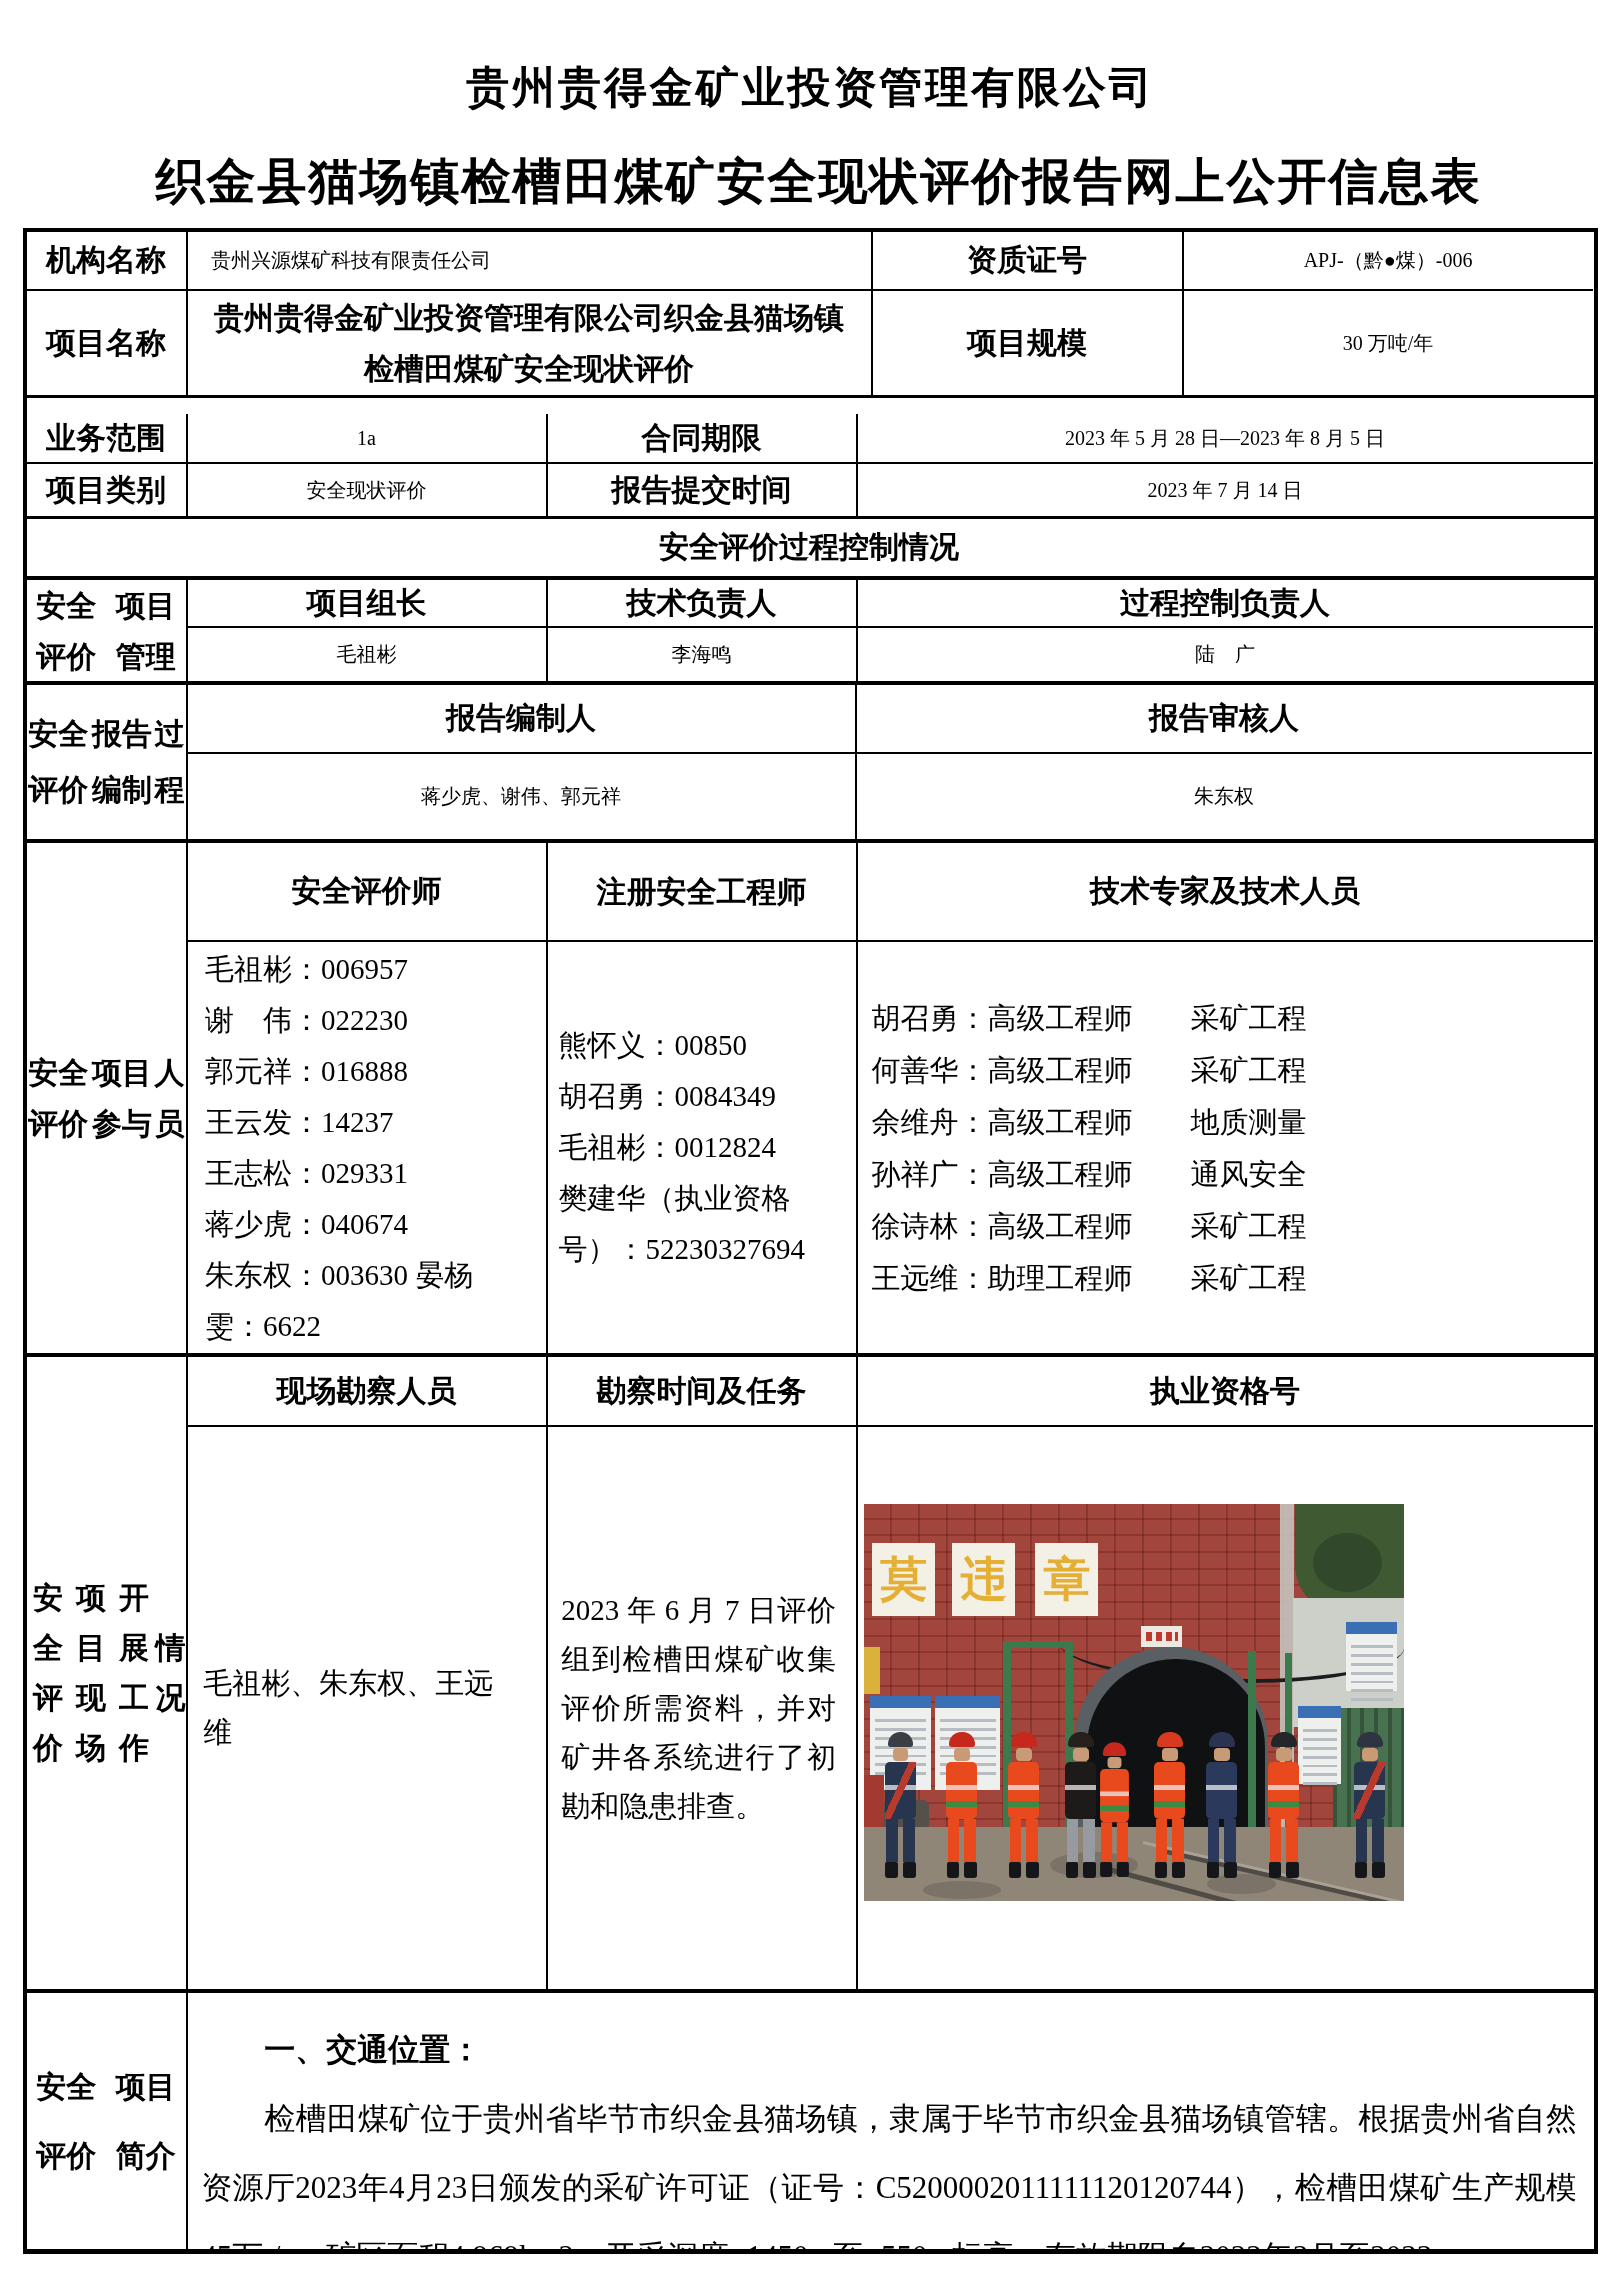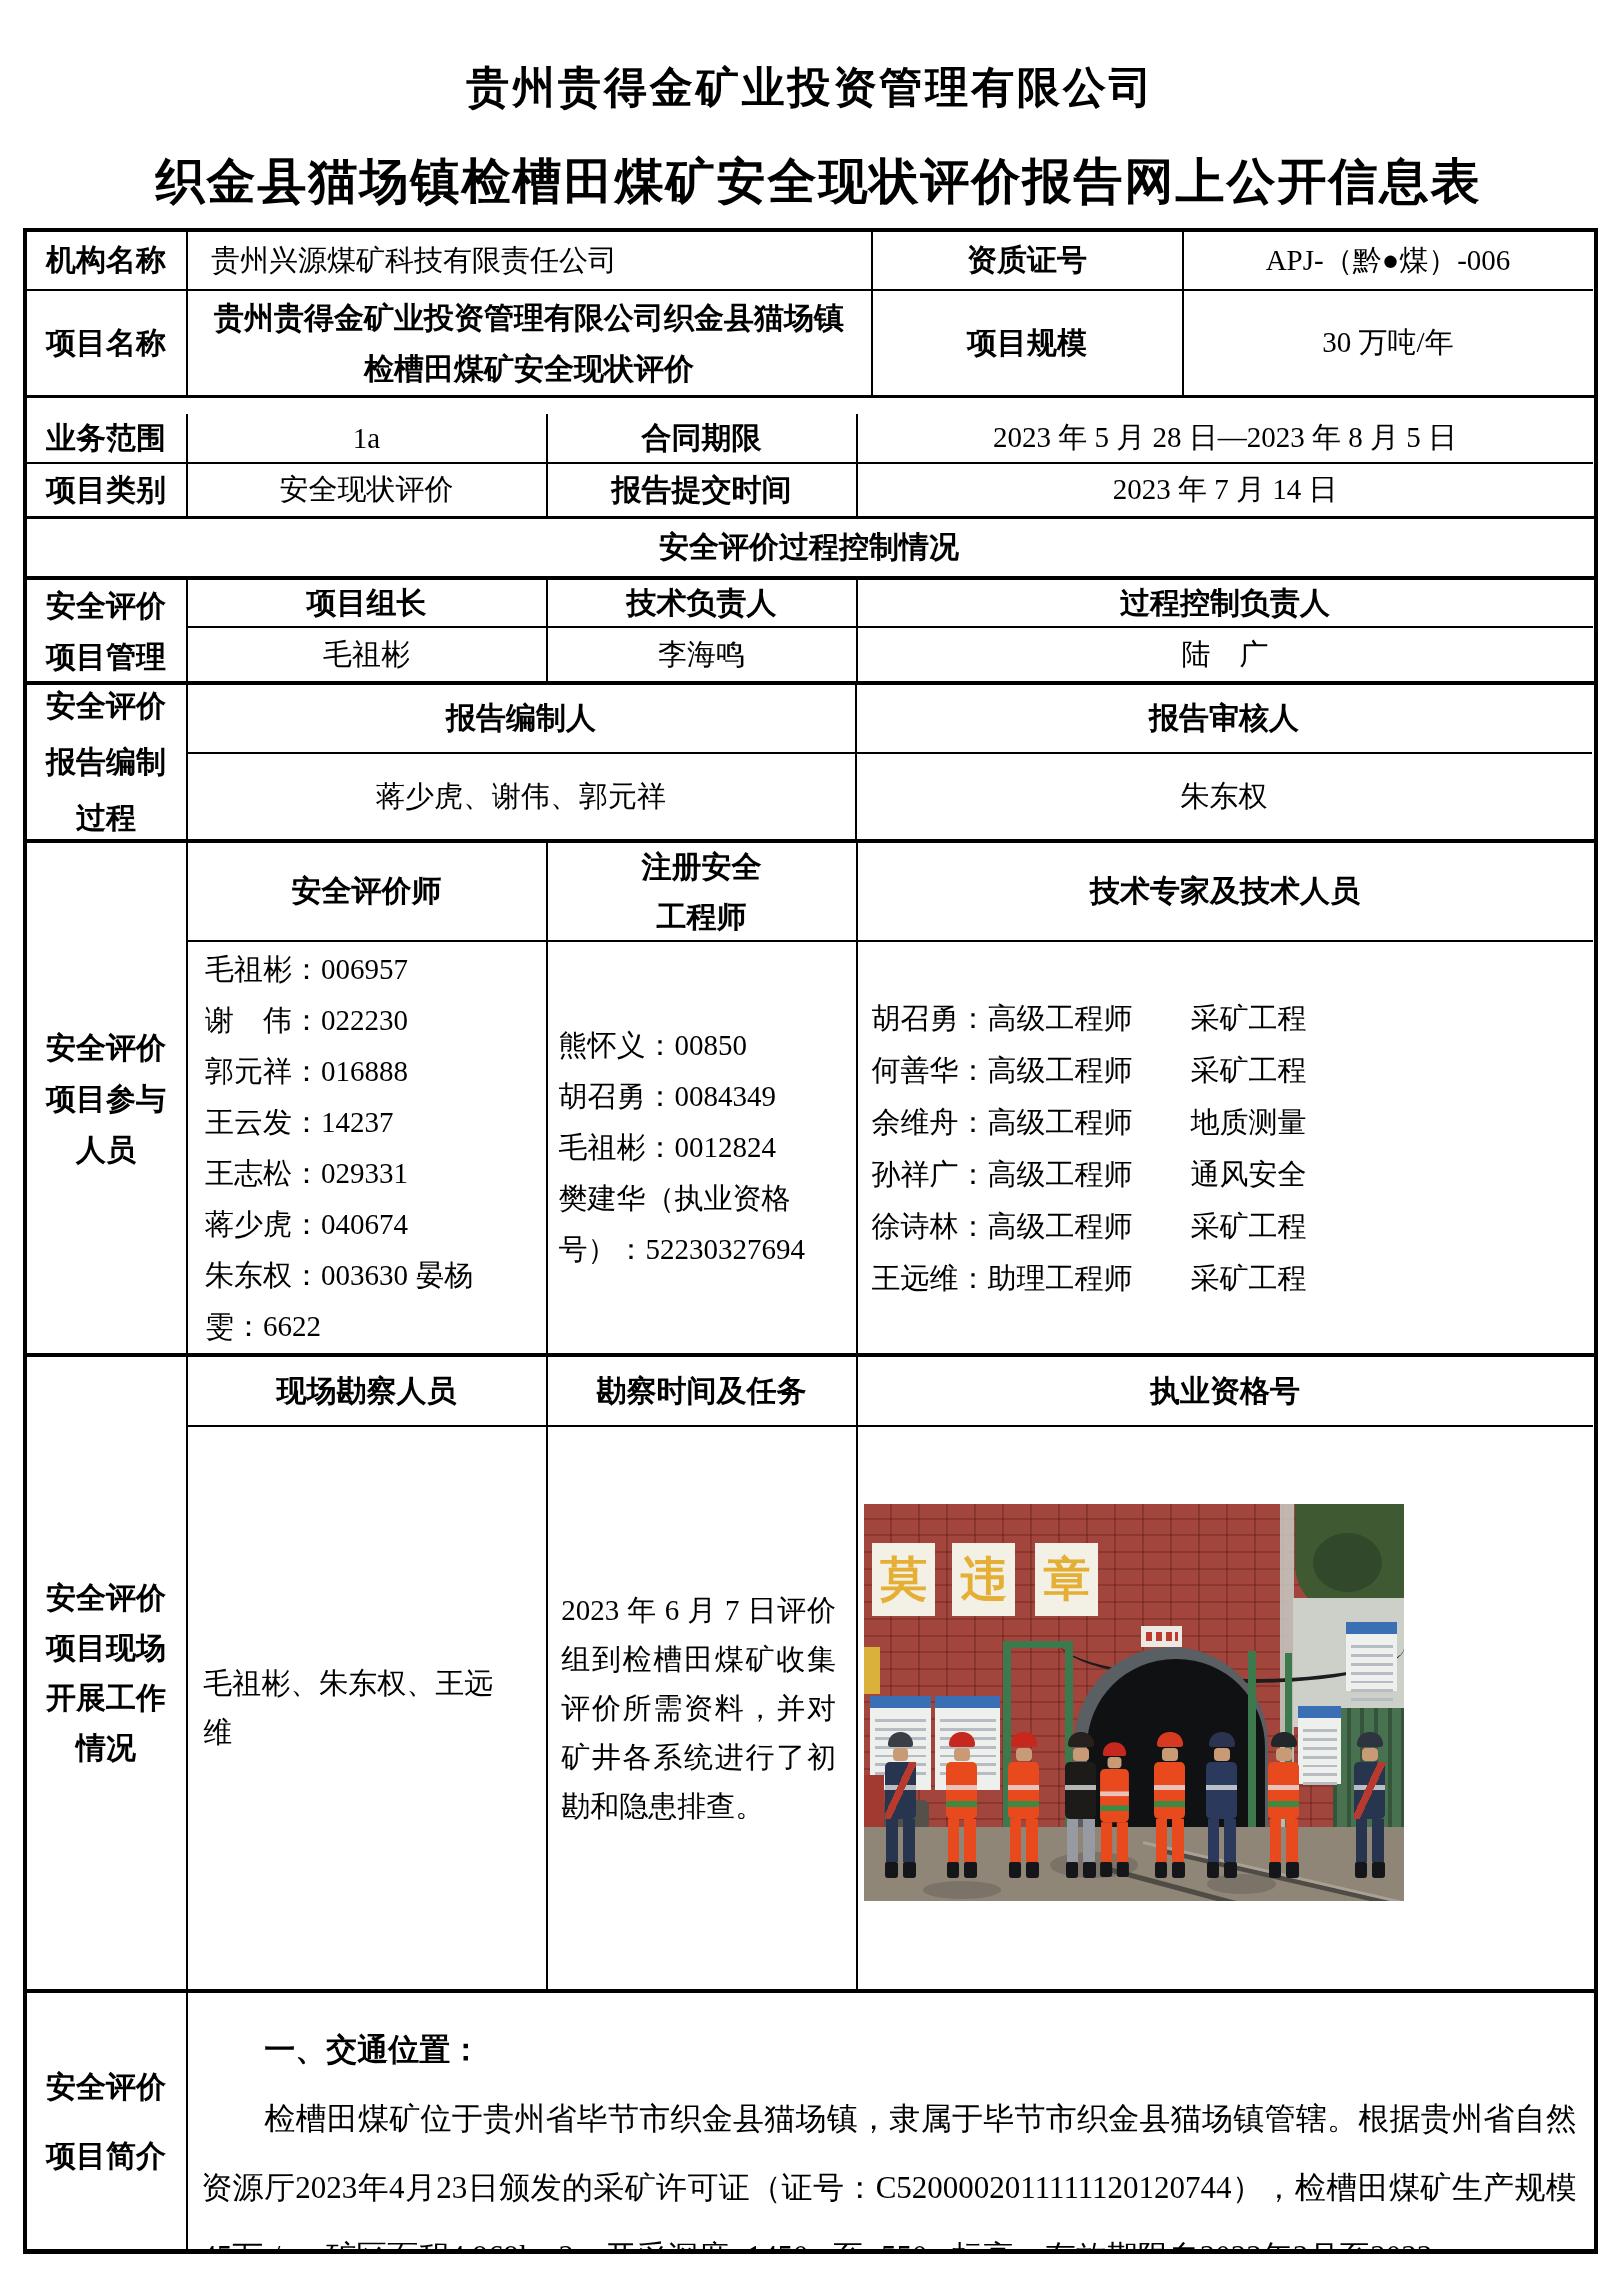--- a/index.html
+++ b/index.html
@@ -11,24 +11,24 @@
           font-weight:bold;font-size:49px;letter-spacing:2px;font-family:"Liberation Serif","DejaVu Serif",serif;}
   .tbl{position:absolute;left:22.5px;top:228px;width:1575px;box-sizing:border-box;
        border:4.9px solid #000;border-bottom-width:5.9px;background:#fff;}
   .sec{display:grid;}
   .bb4{border-bottom:3.9px solid #000;}
   .bb5{border-bottom:4.9px solid #000;}
   .c{border-right:2.9px solid #000;box-sizing:border-box;display:flex;align-items:center;justify-content:center;overflow:hidden;}
   .c.last{border-right:none;}
   .hb{border-bottom:2.9px solid #000;}
   .lbl{font-family:"Liberation Sans","DejaVu Sans",sans-serif;font-weight:bold;font-size:30px;text-align:center;}
-  .val{font-size:29px;text-align:center;}
+  .val{font-size:20px;text-align:center;}
   .valb{font-size:30px;font-weight:bold;text-align:center;line-height:51px;padding:0 13.7px;}
   .leftal{justify-content:flex-start;padding-left:23.5px;text-align:left;}
-  .vlines{flex-direction:column;}
+  .vlines{flex-direction:row;}
   .lh52 > div{line-height:51px;}
   .lh57 > div{line-height:56px;}
   .lh51 > div{line-height:50px;}
   .lh70 > div{line-height:69px;}
   .listcell{flex-direction:column;align-items:flex-start;justify-content:center;font-size:29px;}
   .listcell > div{line-height:51px;white-space:pre-wrap;text-align:left;}
   .assessors{padding-left:17.6px;padding-right:39px;}
   .engineers{padding-left:11px;padding-right:33px;}
   .experts{padding-left:14px;padding-right:9.8px;}
   .experts > div{line-height:52px;}

